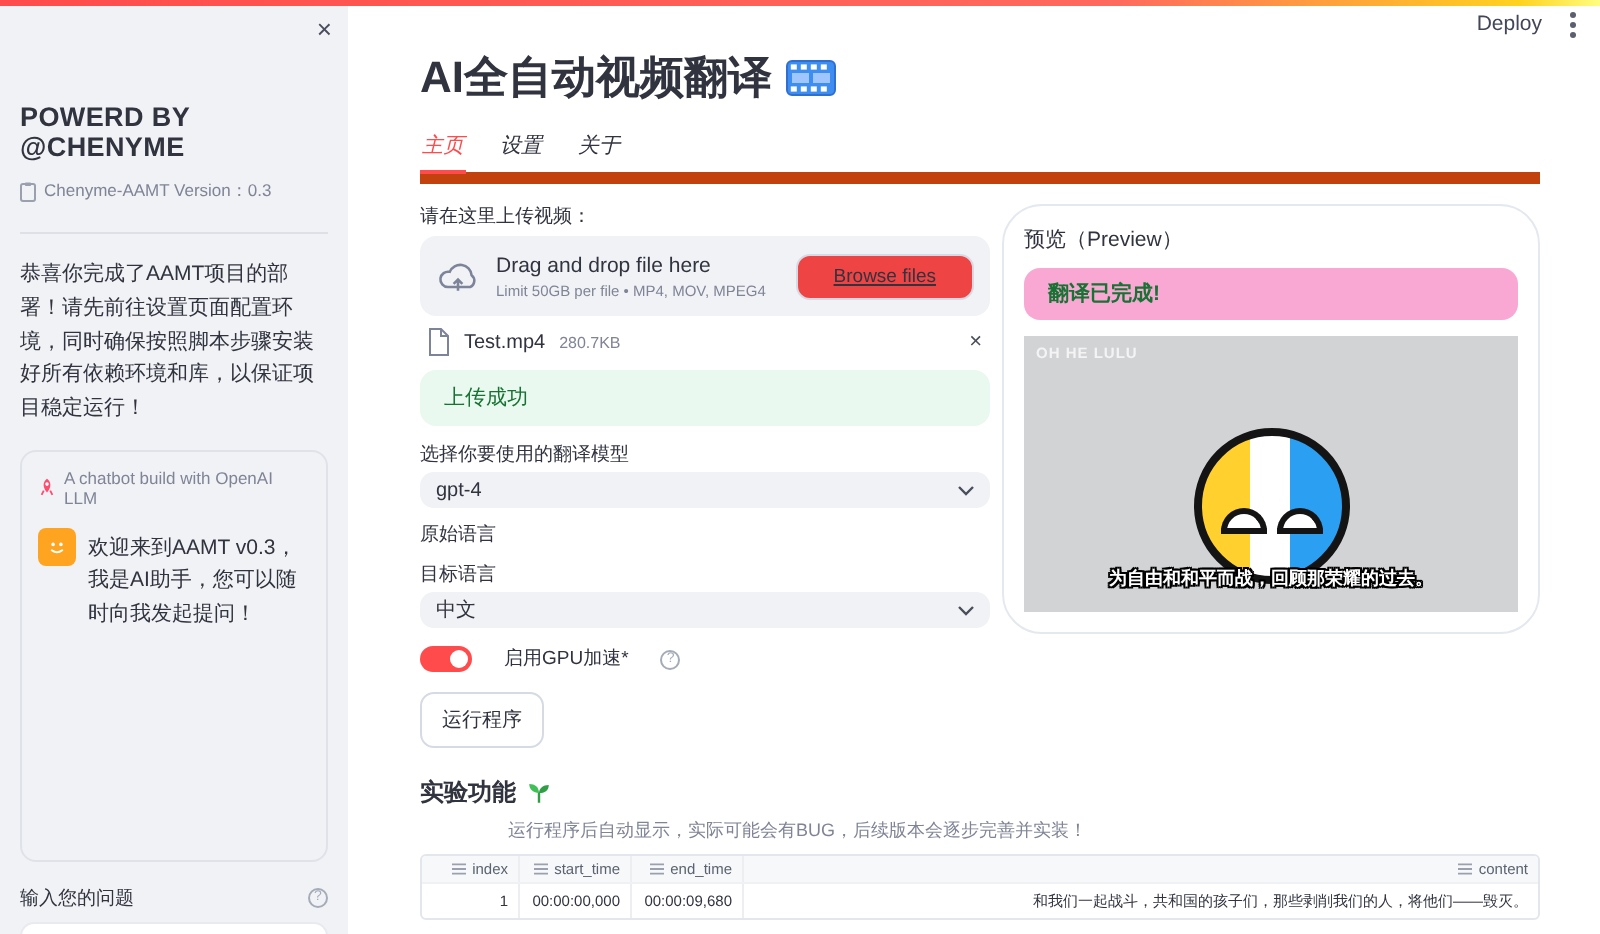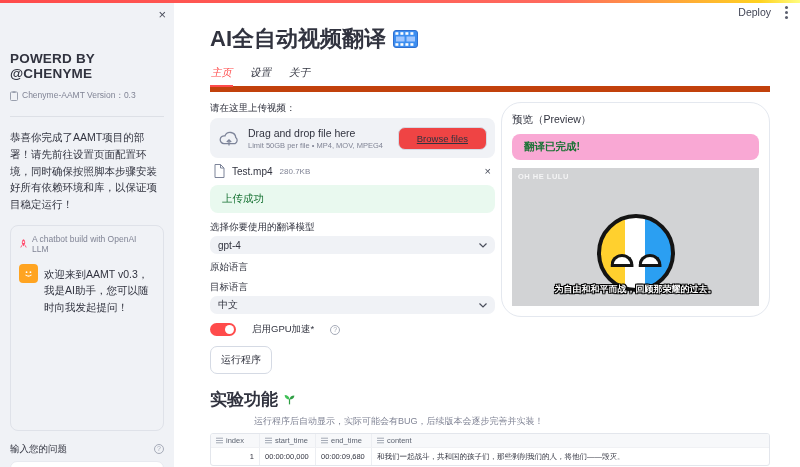--- a/index.html
+++ b/index.html
@@ -80,26 +80,26 @@
   .vid-watermark { position:absolute; top:4px; left:6px; font-size:7.5px; font-weight:bold; color:rgba(255,255,255,.75); letter-spacing:.5px; }
   .ball { position:absolute; left:50%; bottom:14px; transform:translateX(-50%); width:78px; height:78px; border-radius:50%; border:4px solid #141414;
     background:linear-gradient(90deg,#ffd02e 0 34%,#ffffff 34% 63%,#2b9ff2 63% 100%); }
   .eyes { position:absolute; left:50%; top:36px; transform:translateX(-50%); display:flex; gap:5px; }
   .eye { width:23px; height:13px; background:#fff; border:3px solid #141414; border-radius:13px 13px 0 0; }
   .vid-subtitle { position:absolute; left:0; right:0; bottom:10px; text-align:center; font-size:9px; font-weight:bold; color:#fff;
     text-shadow:-1px 0 #000,1px 0 #000,0 -1px #000,0 1px #000,-1px -1px #000,1px 1px #000,-1px 1px #000,1px -1px #000; }
 
   
   .exp-title-row { margin-top:14px; display:flex; align-items:center; gap:5px; }
-  .exp-title { font-size:17px; font-weight:bold; color:#31333f; }
+  .exp-title { font-size:12px; font-weight:bold; color:#31333f; }
   .exp-caption { margin-top:4px; font-size:9px; color:#808495;margin-left:44px; }
   .tbl { margin-top:5px; border:1px solid #e3e6ec; border-radius:3px; overflow:hidden; background:#fff; }
   .tbl-row { display:flex; border-top:1px solid #f0f1f4; }
   .tbl-head { background:#f7f8fa; border-top:none; }
-  .cell { font-size:7.5px; color:#31333f; padding:0 5px; display:flex; align-items:center; border-left:1px solid #eceef2; overflow:hidden; white-space:nowrap; }
+  .cell { font-size:7.5px; color:#31333f; padding:0 5px; display:flex; align-items:center; border-left:1px solid #eceef2; overflow:hidden; white-space:nowrap;justify-content:flex-end; }
   .cell:first-child { border-left:none; }
   .tbl-head .cell { color:#5c6370; height:13px; gap:3px; }
   .tbl-row:not(.tbl-head) .cell { height:17px; }
   .c-index { width:48px; }
   .c-time { width:56px; }
   .c-content { flex:1; }
   .num { justify-content:flex-end; }
   .hicon { flex:0 0 auto; display:inline-flex; }
 </style>
 </head>

